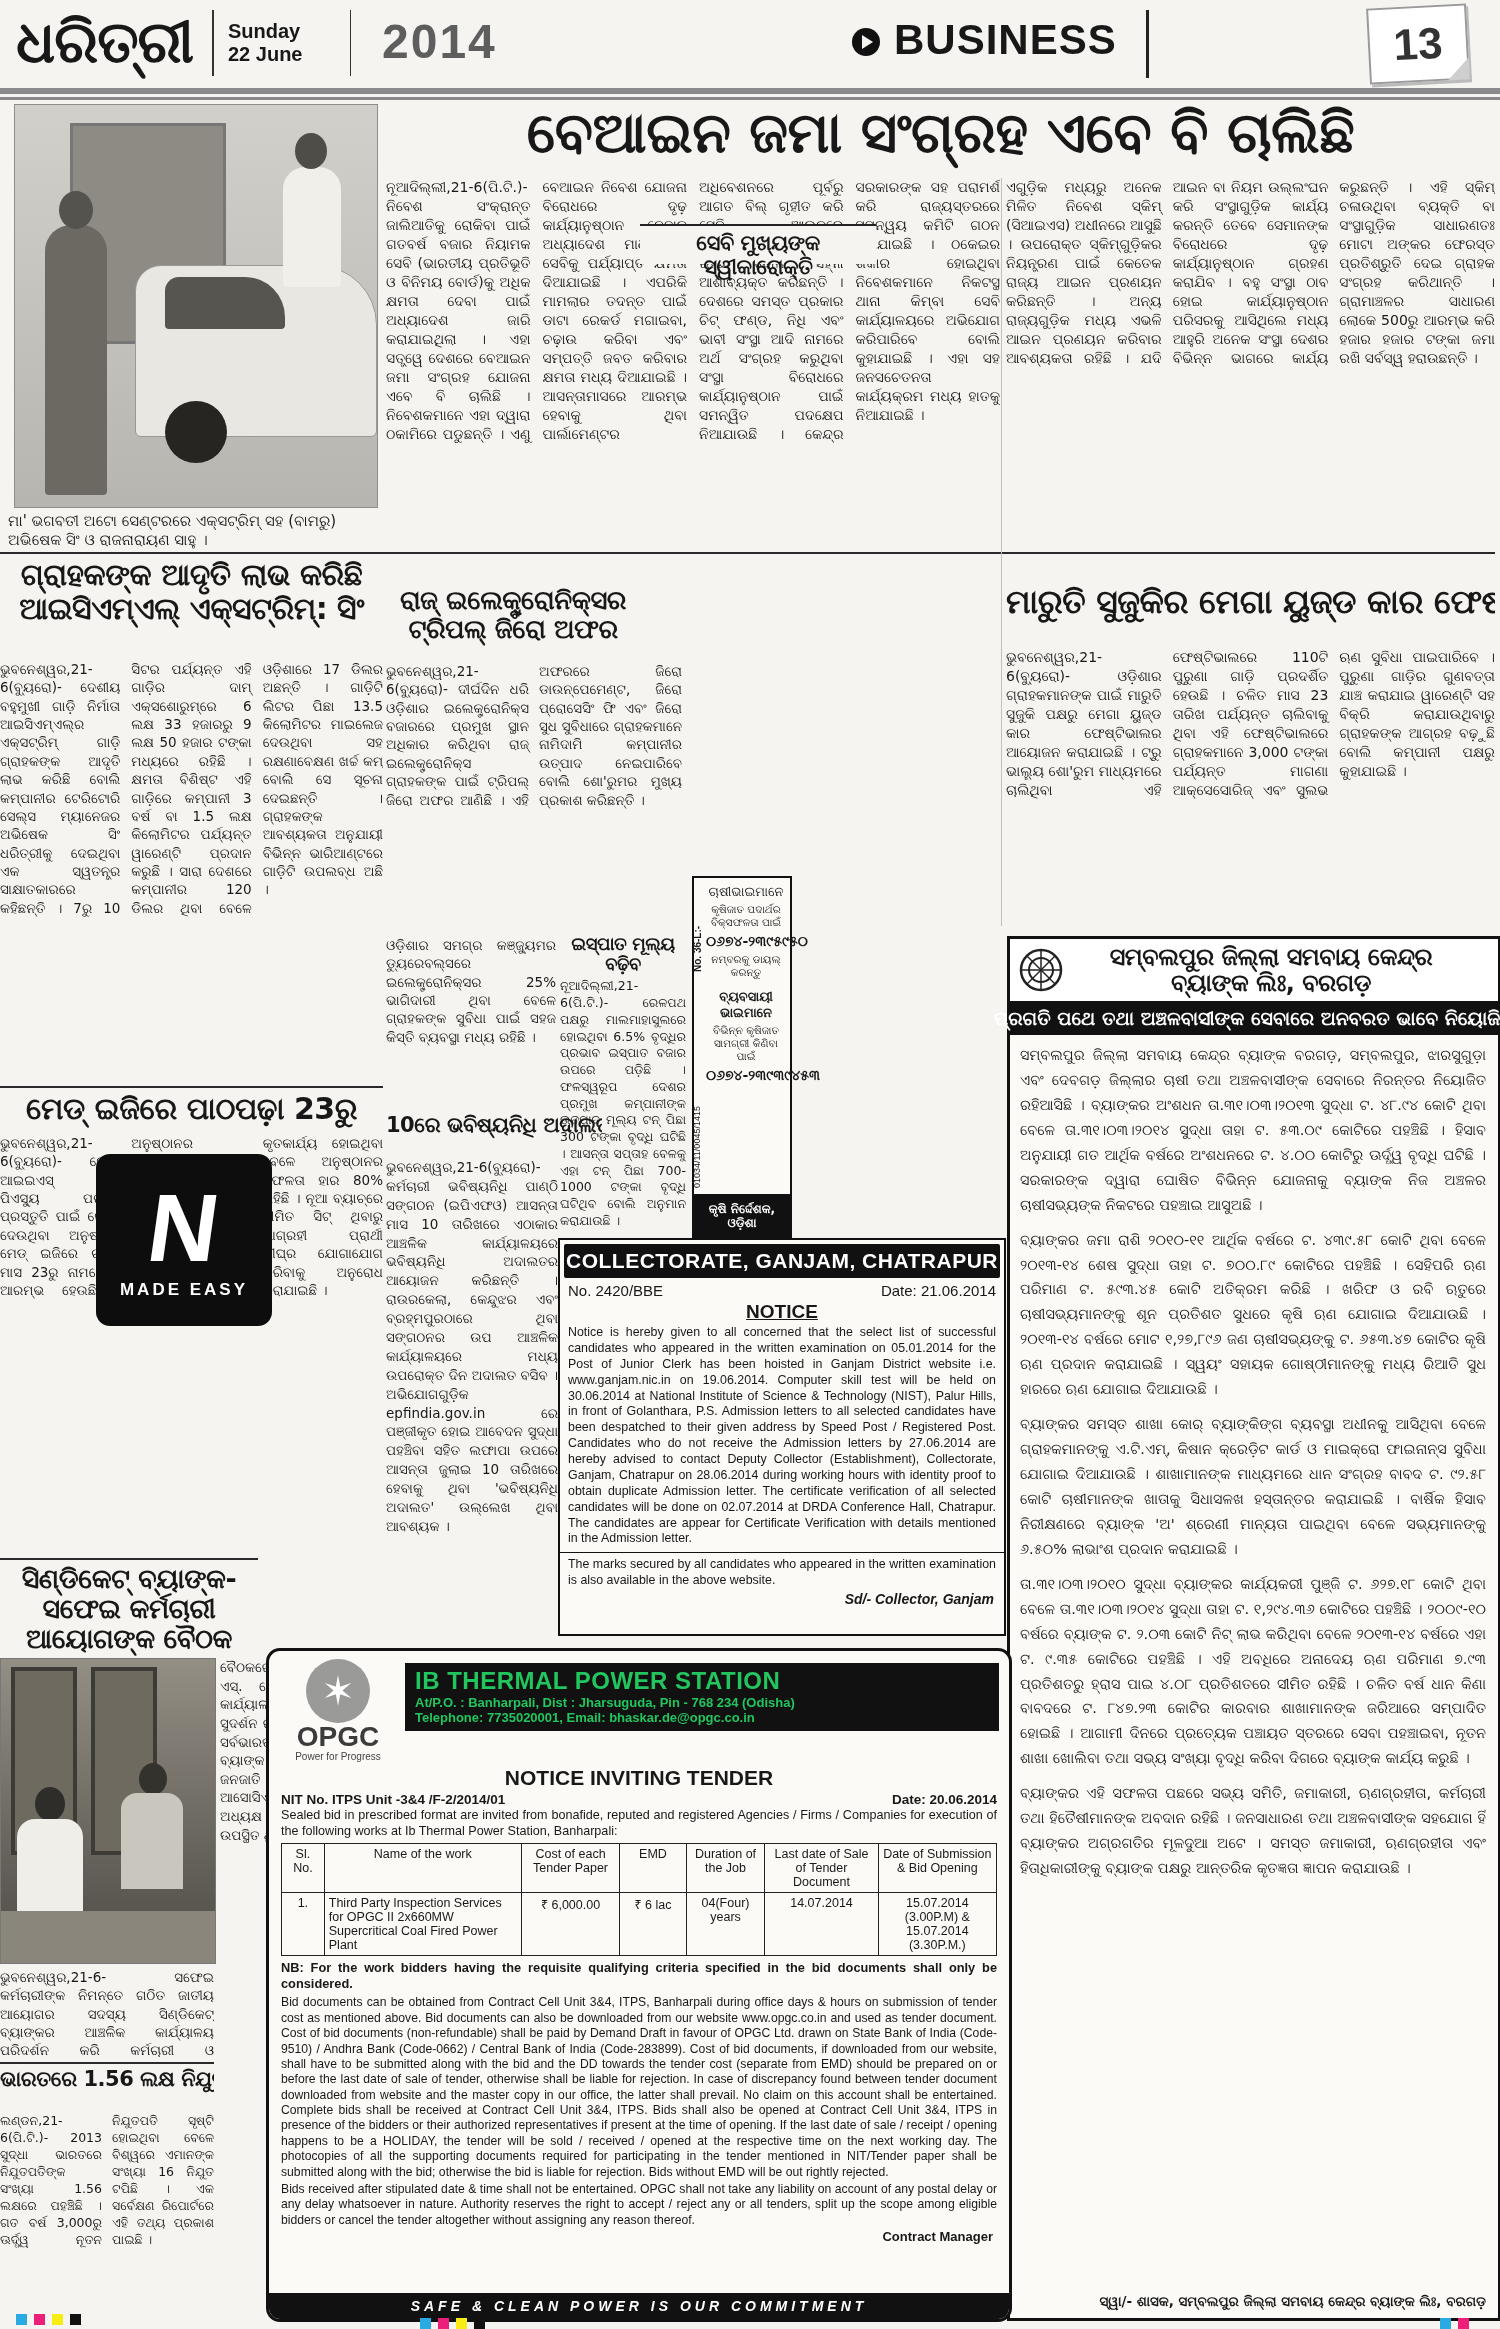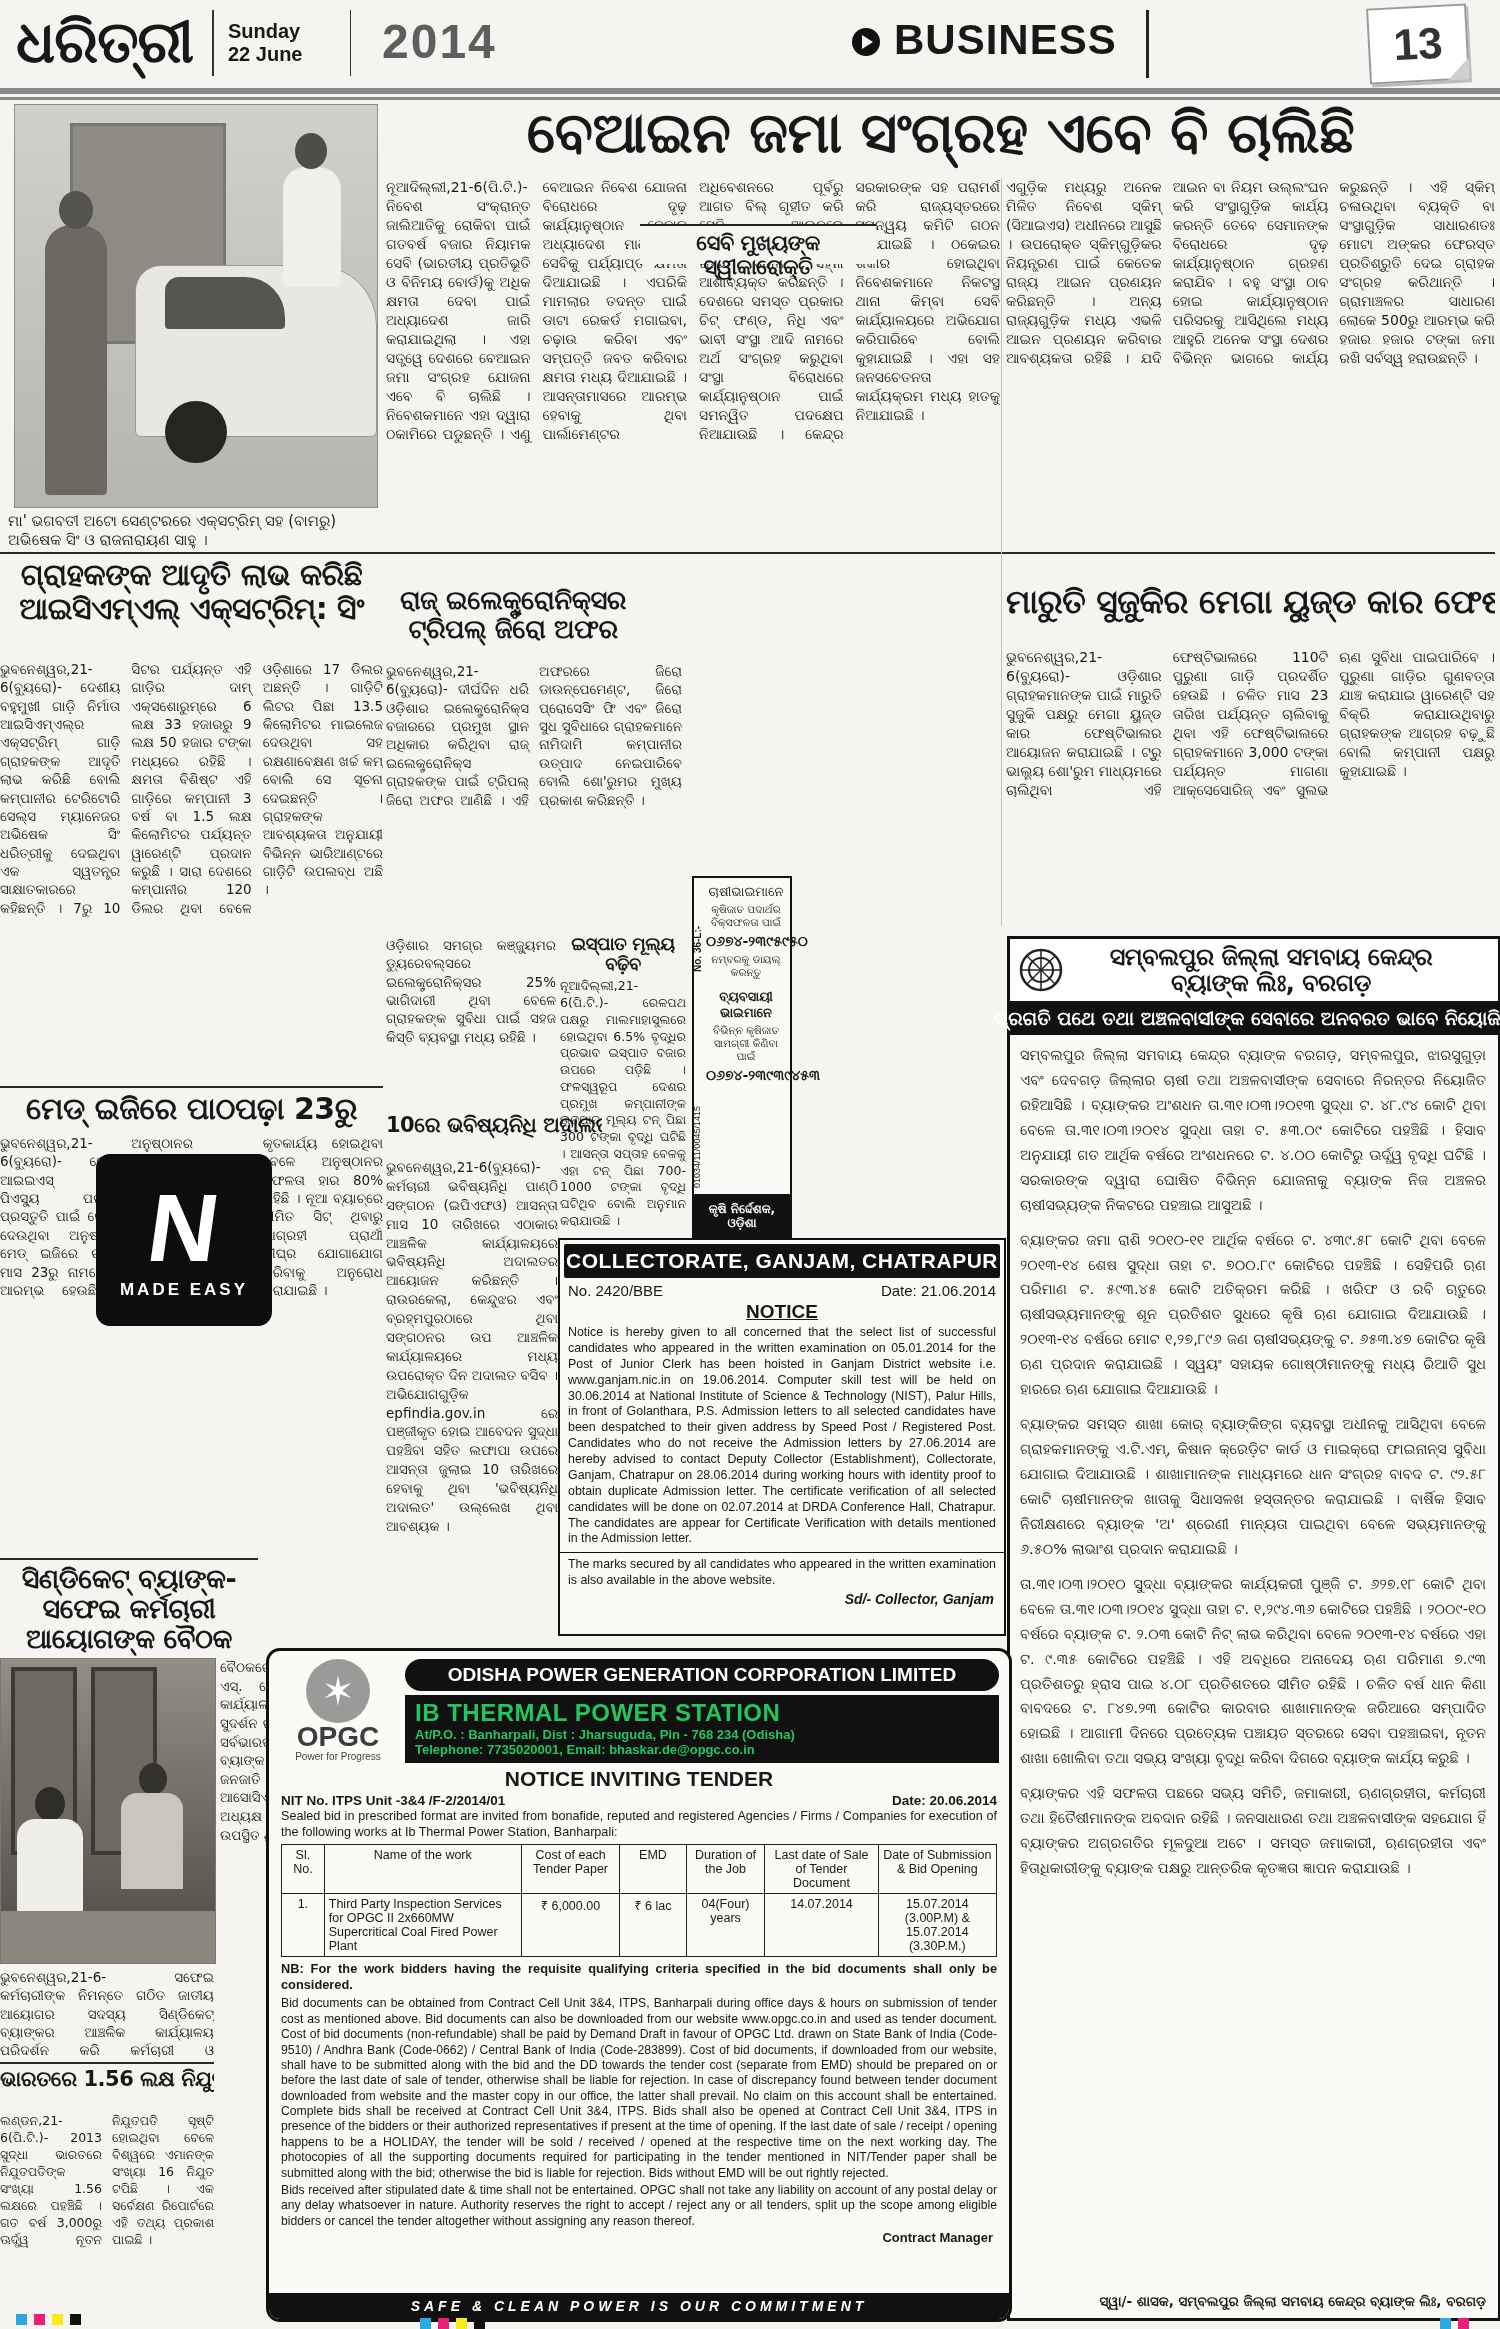--- a/index.html
+++ b/index.html
@@ -196,23 +196,20 @@
   </div>
 
   <div class="abs eng" style="left:266px;top:1648px;width:740px;height:668px;border:3px solid #111;border-radius:14px;background:#fbfaf7;overflow:hidden;">
     <div style="display:flex;padding:8px 10px 2px;">
       <div style="width:118px;flex:none;text-align:center;">
         <div style="width:64px;height:64px;margin:0 auto;border-radius:50%;background:#9a9a98;color:#fff;font-size:40px;line-height:64px;">✶</div>
         <div style="font-size:28px;font-weight:900;color:#3c3c3c;line-height:1;">OPGC</div>
         <div style="font-size:10px;color:#444;">Power for Progress</div>
       </div>
       <div style="flex:1;margin-left:8px;">
-        <div class="blackbar" style="height:32px;border-radius:16px;">
-          <span style="font-size:19px;font-weight:700;white-space:nowrap;">ODISHA POWER GENERATION CORPORATION LIMITED</span>
-        </div>
         <div style="background:#111;color:#22c55e;margin-top:4px;padding:4px 10px 6px;">
           <div style="font-size:24px;font-weight:900;letter-spacing:0.5px;">IB THERMAL POWER STATION</div>
           <div style="font-size:13px;font-weight:700;">At/P.O. : Banharpali, Dist : Jharsuguda, Pin - 768 234 (Odisha)</div>
           <div style="font-size:13px;font-weight:700;">Telephone: 7735020001, Email: bhaskar.de@opgc.co.in</div>
         </div>
       </div>
     </div>
     <div style="text-align:center;font-size:21px;font-weight:900;margin:2px 0;">NOTICE INVITING TENDER</div>
     <div style="display:flex;justify-content:space-between;padding:0 12px;font-size:13.5px;font-weight:700;">
       <span>NIT No. ITPS Unit -3&amp;4 /F-2/2014/01</span>

